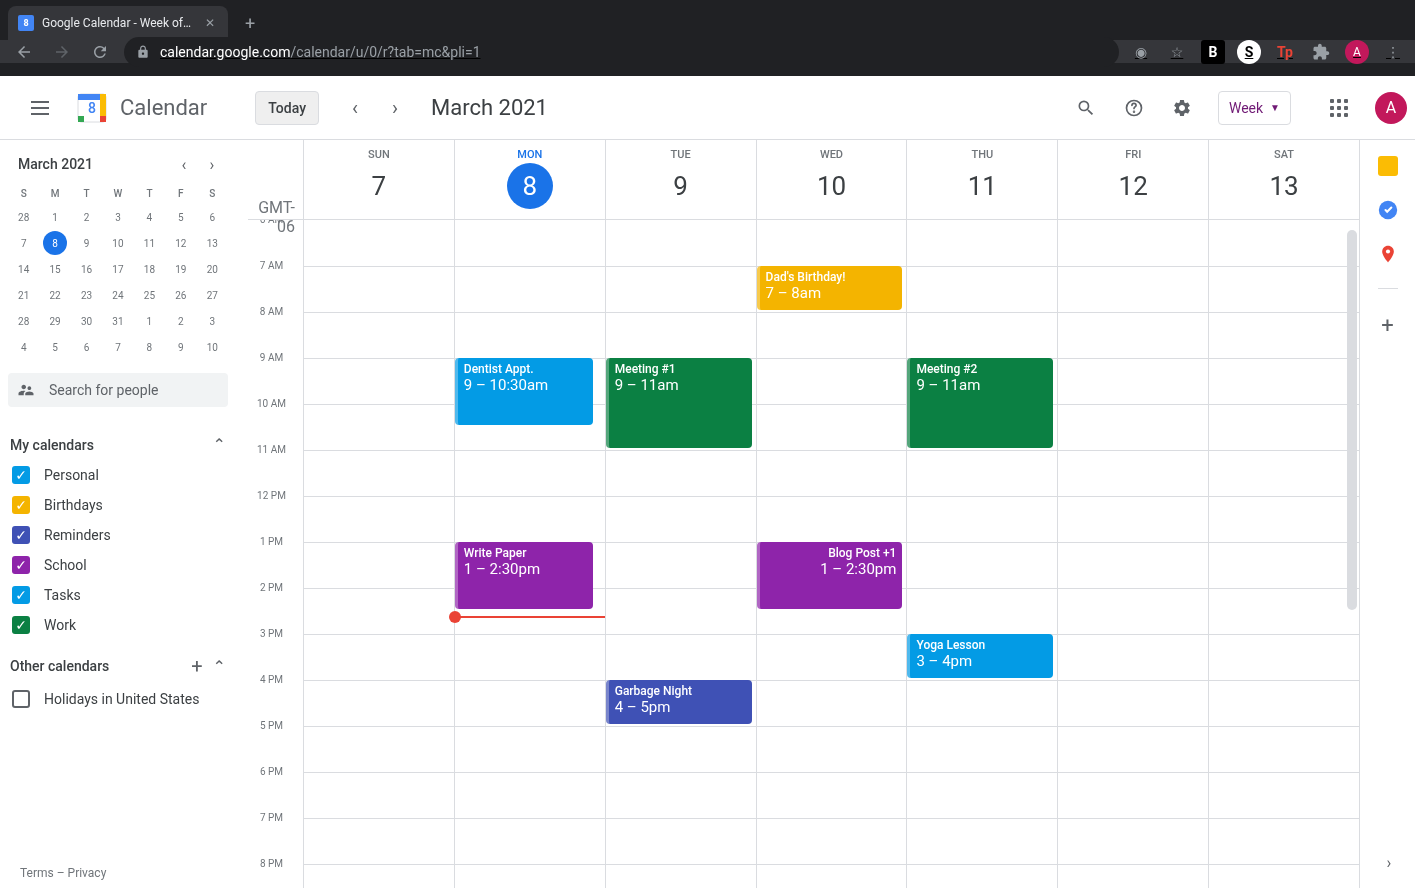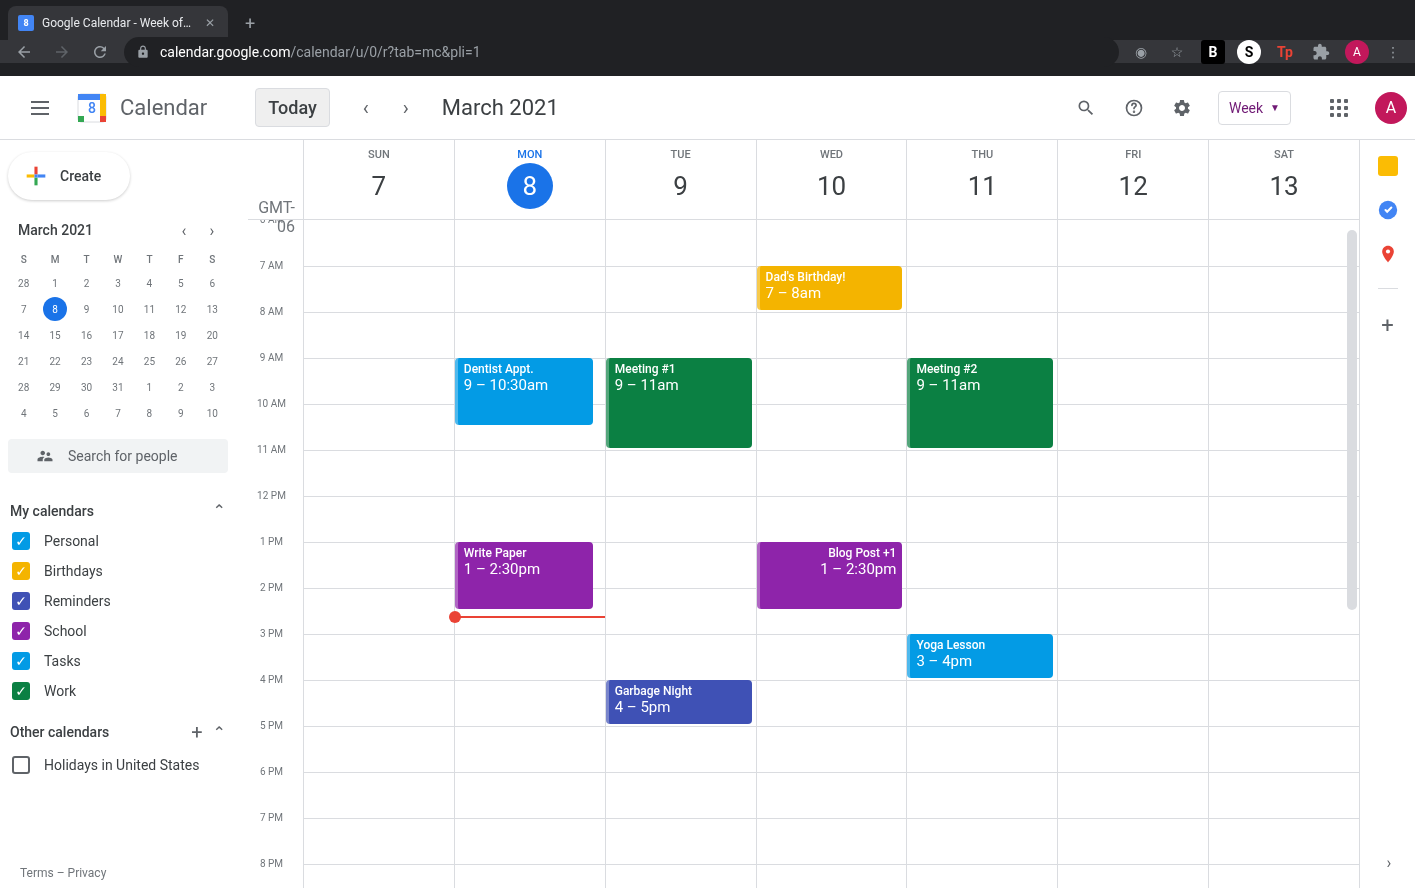--- a/index.html
+++ b/index.html
@@ -6,36 +6,36 @@
     body { width: 1415px; height: 888px; overflow: hidden; background: #fff; }
     
     
     .browser-chrome { background: #202124; height: 76px; }
     .tab-bar { height: 40px; display: flex; align-items: flex-end; padding-left: 8px; }
     .tab { background: #35363a; color: #e8eaed; height: 34px; width: 220px; display: flex; align-items: center; padding: 0 10px; border-radius: 8px 8px 0 0; font-size: 12px; gap: 8px; }
     .tab-favicon { width: 16px; height: 16px; background: #4285f4; border-radius: 2px; display: flex; align-items: center; justify-content: center; color: #fff; font-size: 9px; font-weight: bold; }
     .tab-title { flex: 1; white-space: nowrap; overflow: hidden; text-overflow: ellipsis; }
     .tab-close { width: 16px; height: 16px; display: flex; align-items: center; justify-content: center; color: #9aa0a6; cursor: pointer; }
     .new-tab { width: 28px; height: 28px; display: flex; align-items: center; justify-content: center; color: #9aa0a6; margin-left: 8px; margin-bottom: 3px; cursor: pointer; font-size: 18px; }
-    .address-bar-row { height: 23px; background: #35363a; display: flex; align-items: center; padding: 0 10px; gap: 10px; }
+    .address-bar-row { height: 23px; background: #35363a; display: flex; align-items: center; padding: 0 10px; gap: 10px; text-decoration: underline; }
     .nav-btn { width: 28px; height: 28px; display: flex; align-items: center; justify-content: center; color: #9aa0a6; cursor: pointer; border-radius: 50%; }
     .address-bar { flex: 1; background: #202124; height: 30px; border-radius: 15px; display: flex; align-items: center; padding: 0 12px; gap: 10px; color: #9aa0a6; font-size: 14px; }
     .address-bar .url-main { color: #fff; }
     .toolbar-icons { display: flex; gap: 12px; align-items: center; }
     .toolbar-icon { width: 24px; height: 24px; display: flex; align-items: center; justify-content: center; color: #9aa0a6; cursor: pointer; font-size: 14px; }
     .avatar-small { width: 24px; height: 24px; border-radius: 50%; background: #c2185b; color: #fff; display: flex; align-items: center; justify-content: center; font-size: 12px; }
     
     
     .app-header { height: 64px; border-bottom: 1px solid #dadce0; display: flex; align-items: center; padding: 0 8px 0 16px; gap: 8px; }
     .menu-btn { width: 48px; height: 48px; display: flex; align-items: center; justify-content: center; cursor: pointer; border-radius: 50%; }
     .hamburger-line { width: 18px; height: 2px; background: #5f6368; }
     .logo { display: flex; align-items: center; gap: 8px; margin-right: 40px; }
     .logo-icon { width: 40px; height: 40px; position: relative; }
     .logo-text { font-size: 22px; color: #5f6368; font-weight: 400; }
-    .today-btn { border: 1px solid #dadce0; border-radius: 4px; padding: 8px 12px; font-size: 18px; color: #3c4043; cursor: pointer; margin-right: 12px; font-weight: 500; }
+    .today-btn { border: 1px solid #dadce0; border-radius: 4px; padding: 8px 12px; font-size: 14px; color: #3c4043; cursor: pointer; margin-right: 12px; font-weight: 500; }
     .nav-arrow { width: 32px; height: 32px; display: flex; align-items: center; justify-content: center; cursor: pointer; color: #5f6368; border-radius: 50%; font-size: 20px; }
     .current-period { font-size: 22px; color: #3c4043; margin-left: 12px; }
     .header-spacer { flex: 1; }
     .header-icon-btn { width: 40px; height: 40px; display: flex; align-items: center; justify-content: center; cursor: pointer; color: #5f6368; border-radius: 50%; }
     .view-select { border: 1px solid #dadce0; border-radius: 4px; padding: 8px 10px; font-size: 14px; color: #701a75; cursor: pointer; display: flex; align-items: center; gap: 7px; margin: 0 20px 0 8px; }
     .apps-btn { width: 40px; height: 40px; display: flex; align-items: center; justify-content: center; cursor: pointer; }
     .apps-grid { display: grid; grid-template-columns: repeat(3, 4px); grid-template-rows: repeat(3, 4px); gap: 3px; }
     .apps-grid > div { background: #5f6368; border-radius: 1px; }
     .user-avatar { width: 32px; height: 32px; border-radius: 50%; background: #c2185b; color: #fff; display: flex; align-items: center; justify-content: center; font-size: 16px; margin-left: 8px; cursor: pointer; }
     
@@ -50,21 +50,21 @@
     .mini-cal-title { font-size: 14px; color: #3c4043; font-weight: 500; }
     .mini-cal-nav { display: flex; gap: 4px; }
     .mini-cal-nav-btn { width: 24px; height: 24px; display: flex; align-items: center; justify-content: center; cursor: pointer; color: #5f6368; border-radius: 50%; }
     .mini-cal-grid { display: grid; grid-template-columns: repeat(7, 1fr); gap: 0; font-size: 10px; color: #70757a; text-align: center; }
     .mini-cal-dow { font-weight: 500; padding: 4px 0; }
     .mini-cal-day { padding: 0; cursor: pointer; height: 26px; display: flex; align-items: flex-end; justify-content: center; }
     .mini-cal-day > span { width: 24px; height: 24px; display: flex; align-items: center; justify-content: center; border-radius: 50%; }
     .mini-cal-day.other-month { color: #70757a; }
     .mini-cal-day.selected > span { background: #1a73e8; color: #fff; }
     
-    .search-people { background: #f1f3f4; border-radius: 4px; padding: 8px 28px; margin: 14px 0; display: flex; align-items: center; gap: 14px; color: #5f6368; font-size: 14px; cursor: text; }
+    .search-people { background: #f1f3f4; border-radius: 4px; padding: 8px 9px; margin: 14px 0; display: flex; align-items: center; gap: 14px; color: #5f6368; font-size: 14px; cursor: text; }
     
     .cal-section { margin-top: 8px; }
     .cal-section-header { display: flex; align-items: center; justify-content: space-between; padding: 6px 2px; cursor: pointer; }
     .cal-section-title { font-size: 14px; color: #3c4043; font-weight: 500; }
     .cal-section-icons { display: flex; gap: 10px; align-items: center; }
     .cal-item { display: flex; align-items: center; gap: 14px; padding: 6px 4px; cursor: pointer; }
     .cal-checkbox { width: 18px; height: 18px; border-radius: 3px; display: flex; align-items: center; justify-content: center; color: #fff; font-size: 14px; }
     .cal-checkbox.unchecked { border: 2px solid #5f6368; background: none; }
     .cal-item-label { font-size: 14px; color: #3c4043; }
     
@@ -218,31 +218,20 @@
         <div></div>
         <div></div>
       </div>
   </div>
   <div class="user-avatar">A</div>
 </div>
 
 <div class="main-layout">
 
   <div class="sidebar">
-    <button class="create-btn">
-      <svg class="plus-icon" viewBox="0 0 36 36">
-        <path d="M16 16V6h4v10h10v4H20v10h-4V20H6v-4h10z" fill="none"></path>
-        <path d="M16 6h4v10h-4z" fill="#ea4335"></path>
-        <path d="M20 16h10v4H20z" fill="#4285f4"></path>
-        <path d="M16 20h4v10h-4z" fill="#34a853"></path>
-        <path d="M6 16h10v4H6z" fill="#fbbc04"></path>
-        <path d="M16 16h4v4h-4z" fill="#4285f4"></path>
-      </svg>
-      <span>Create</span>
-    </button>
 
     <div class="mini-cal-header">
       <span class="mini-cal-title">March 2021</span>
       <div class="mini-cal-nav">
         <div class="mini-cal-nav-btn">‹</div>
         <div class="mini-cal-nav-btn">›</div>
       </div>
     </div>
     <div class="mini-cal-grid" id="mini-cal-grid">
         <div class="mini-cal-dow">S</div>

